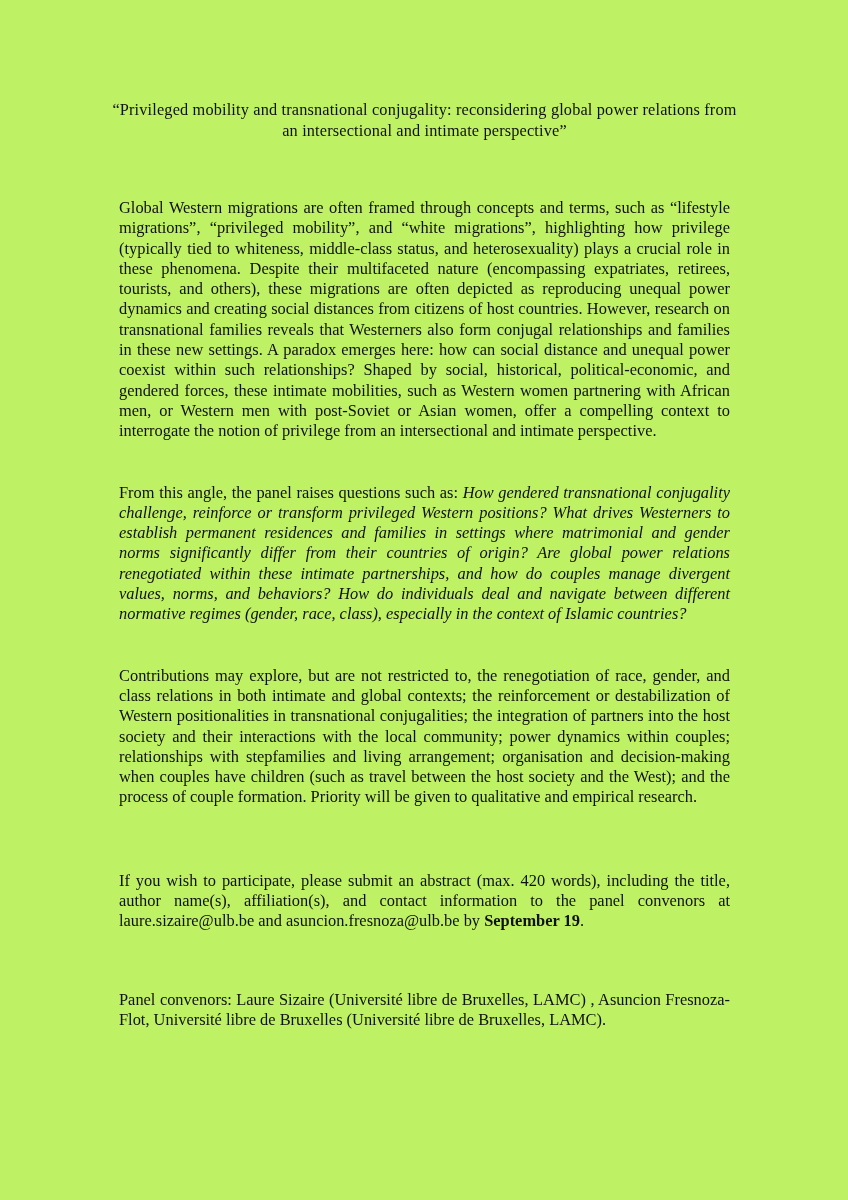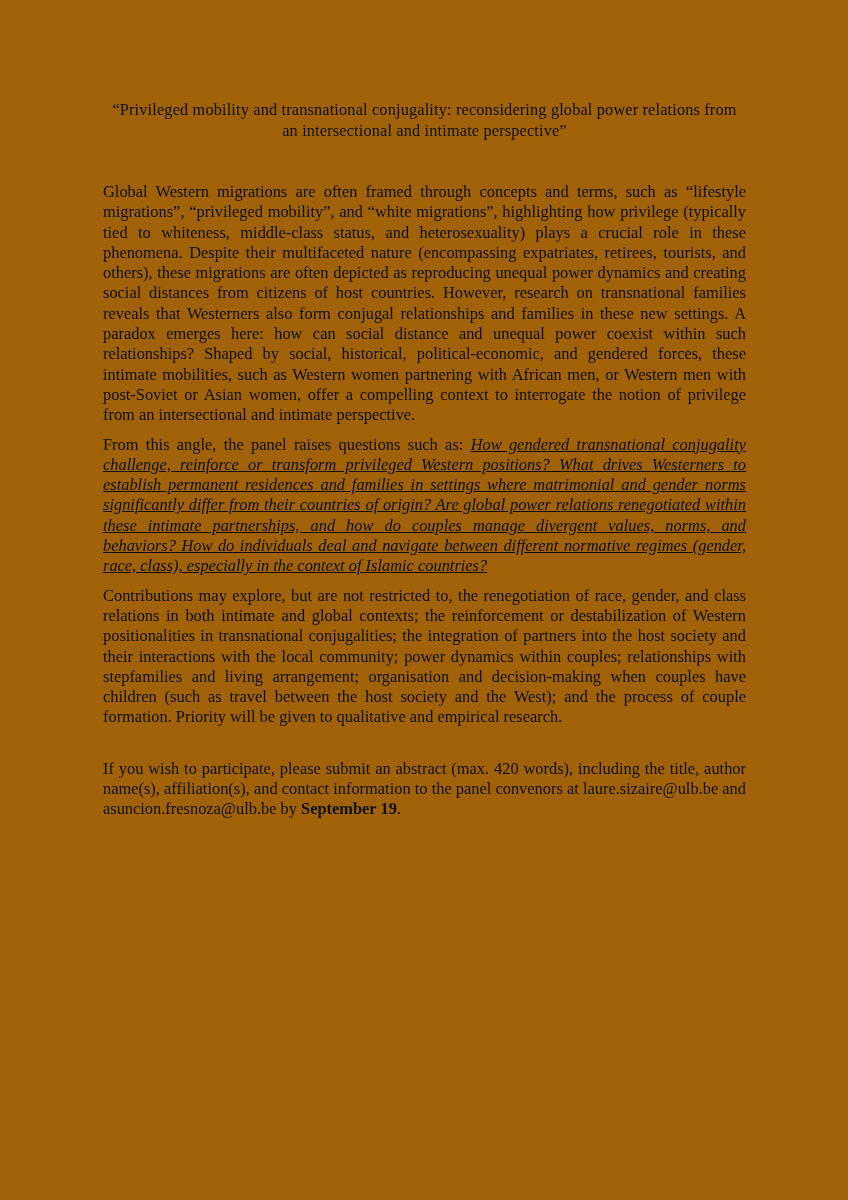--- a/index.html
+++ b/index.html
@@ -14,21 +14,21 @@
     overflow: hidden;
     font-family: "Liberation Serif", "DejaVu Serif", serif;
     color: #121212;
     -webkit-font-smoothing: antialiased;
   }
 
   .page {
     position: relative;
     width: 848px;
     height: 1200px;
-    background: #a16207;
+    background: #bef264;
     box-sizing: border-box;
   }
 
   .content {
     position: absolute;
     left: 103px;
     top: 100px;
     width: 643px;
   }
 
@@ -41,28 +41,27 @@
     letter-spacing: 0.01em;
     color: #101010;
   }
 
   
   .para {
     text-align: justify;
     text-justify: inter-word;
     font-size: 16.4px;
     line-height: 20.3px;
-    margin: 0;
+    margin: 16px;
     color: #101010;
     hyphens: none;
   }
 
   .para em {
     font-style: italic;
-    text-decoration: underline;
   }
 
   .spacer-title-body { height: 41px; }
   .spacer-para       { height: 9px;  }
   .spacer-block      { height: 31px; }
   .spacer-block2     { height: 26px; }
 
   .bold-underline {
     font-weight: bold;
   }
@@ -94,15 +93,16 @@
     <div class="spacer-para"></div>
 
     <p class="para">Contributions may explore, but are not restricted to, the renegotiation of race, gender, and class relations in both intimate and global contexts; the reinforcement or destabilization of Western positionalities in transnational conjugalities; the integration of partners into the host society and their interactions with the local community; power dynamics within couples; relationships with stepfamilies and living arrangement; organisation and decision-making when couples have children (such as travel between the host society and the West); and the process of couple formation. Priority will be given to qualitative and empirical research.</p>
 
     <div class="spacer-block"></div>
 
     <p class="para loose"><span>If you wish to participate, please submit an abstract (max. 420 words), including the title, author name(s), affiliation(s), and contact information to the panel convenors at laure.sizaire@ulb.be and asuncion.fresnoza@ulb.be by </span><span class="bold-underline">September 19</span><span>.</span></p>
 
     <div class="spacer-block2"></div>
 
+    <p class="para loose">Panel convenors: Laure Sizaire (Université libre de Bruxelles, LAMC) , Asuncion Fresnoza-Flot, Université libre de Bruxelles (Université libre de Bruxelles, LAMC).</p>
 
   </div>
 </div>
 
 </body></html>

